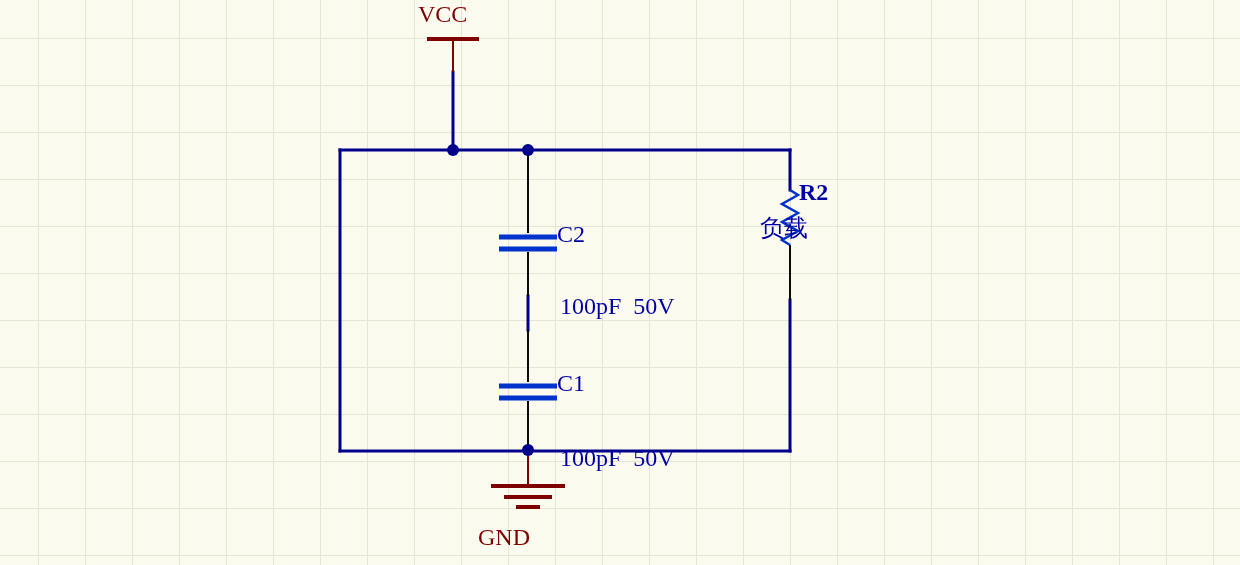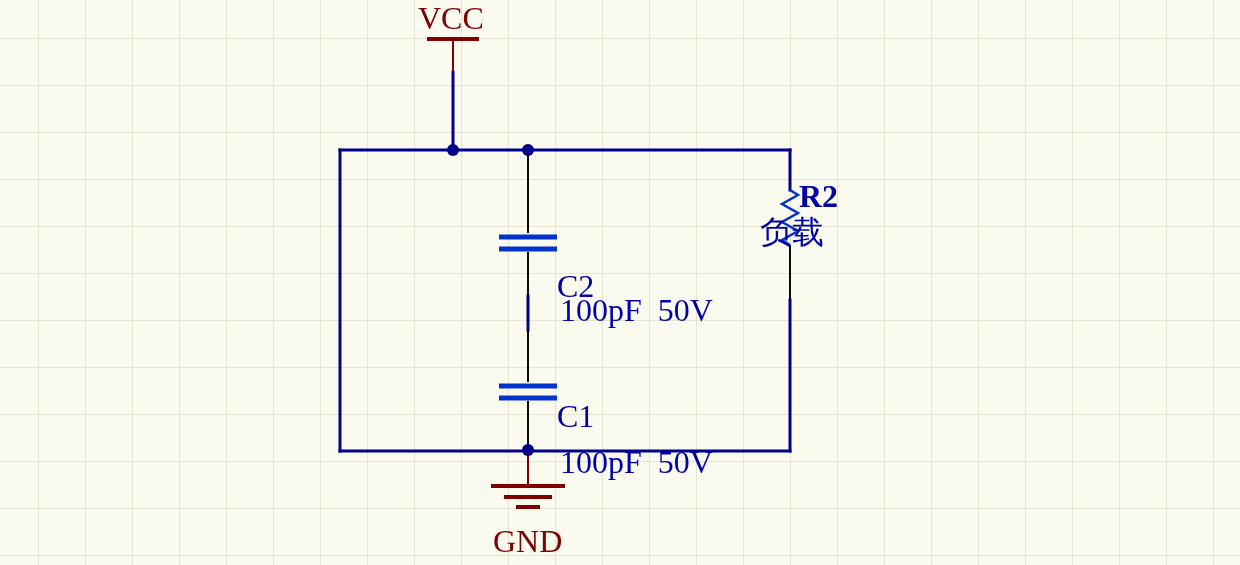--- a/index.html
+++ b/index.html
@@ -23,21 +23,21 @@
 
   .wire  { stroke: var(--wire);   stroke-width: 3;   fill: none; stroke-linecap: square; }
   .lead  { stroke: var(--lead);   stroke-width: 2;   fill: none; stroke-linecap: butt; }
   .plate { stroke: var(--symbol); stroke-width: 5;   fill: none; stroke-linecap: butt; }
   .res   { stroke: var(--symbol); stroke-width: 2.5; fill: none; stroke-linejoin: miter; }
   .junction { fill: var(--wire); stroke: none; }
   .power-shape { stroke: var(--power); fill: none; stroke-linecap: butt; }
 
   .label {
     position: absolute;
-    font-size: 32px;
+    font-size: 24px;
     line-height: 1.05;
     white-space: pre;
     color: var(--label);
     user-select: none;
   }
   .label.power-text { color: var(--power); }
 </style>
 </head>
 <body>
 
@@ -88,27 +88,27 @@
 
     <g>
       <circle class="junction" cx="453" cy="150" r="6"></circle>
       <circle class="junction" cx="528" cy="150" r="6"></circle>
       <circle class="junction" cx="528" cy="450" r="6"></circle>
     </g>
   </svg>
 
   <div class="label power-text" style="left:418px; top:2px;">VCC</div>
 
-  <div class="label power-text" style="left:493px; top:525px;">GND</div>
+  <div class="label power-text" style="left:478px; top:525px;">GND</div>
 
-  <div class="label" style="left:557px; top:222px;margin-top:48px;">C2</div>
+  <div class="label" style="left:557px; top:222px;">C2</div>
 
   <div class="label" style="left:560px; top:294px;">100pF  50V</div>
 
-  <div class="label" style="left:557px; top:371px;margin-top:29px;">C1</div>
+  <div class="label" style="left:557px; top:371px;">C1</div>
 
   <div class="label" style="left:560px; top:446px;">100pF  50V</div>
 
   <div class="label" style="left:799px; top:180px;font-weight:bold;">R2</div>
 
   <div class="label" style="left:760px; top:216px;">负载</div>
 
 </div>
 
 </body></html>

